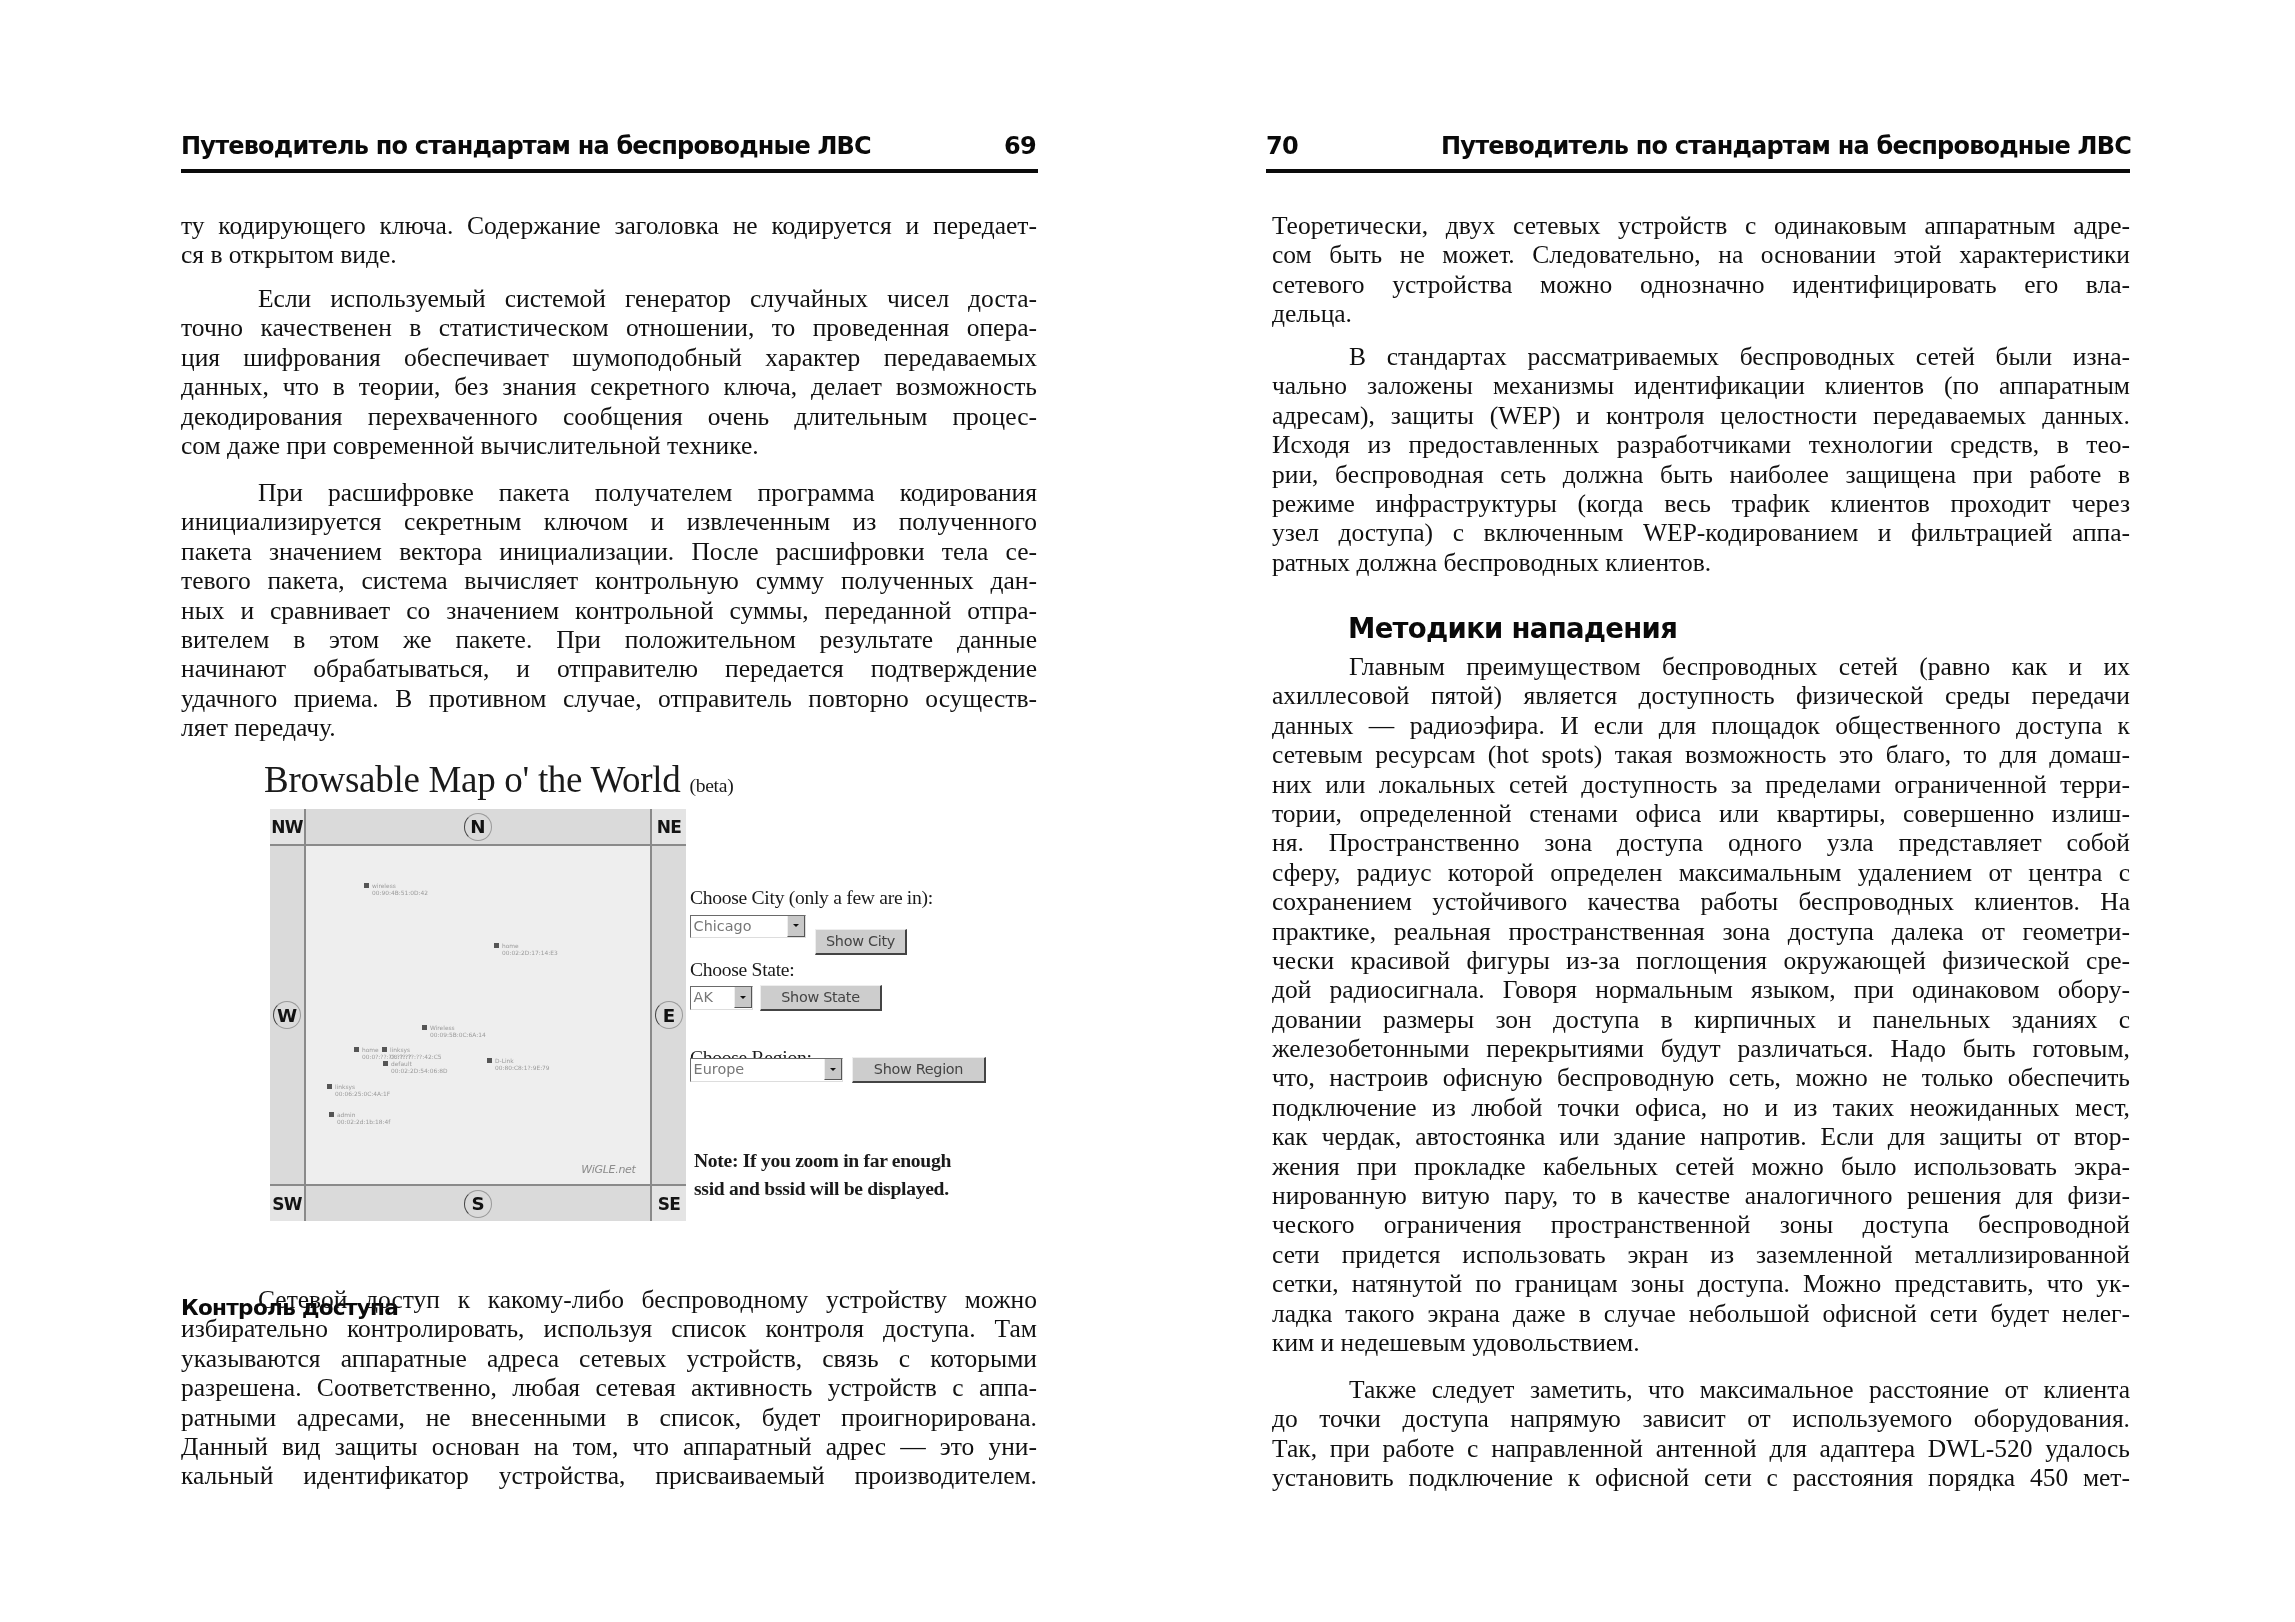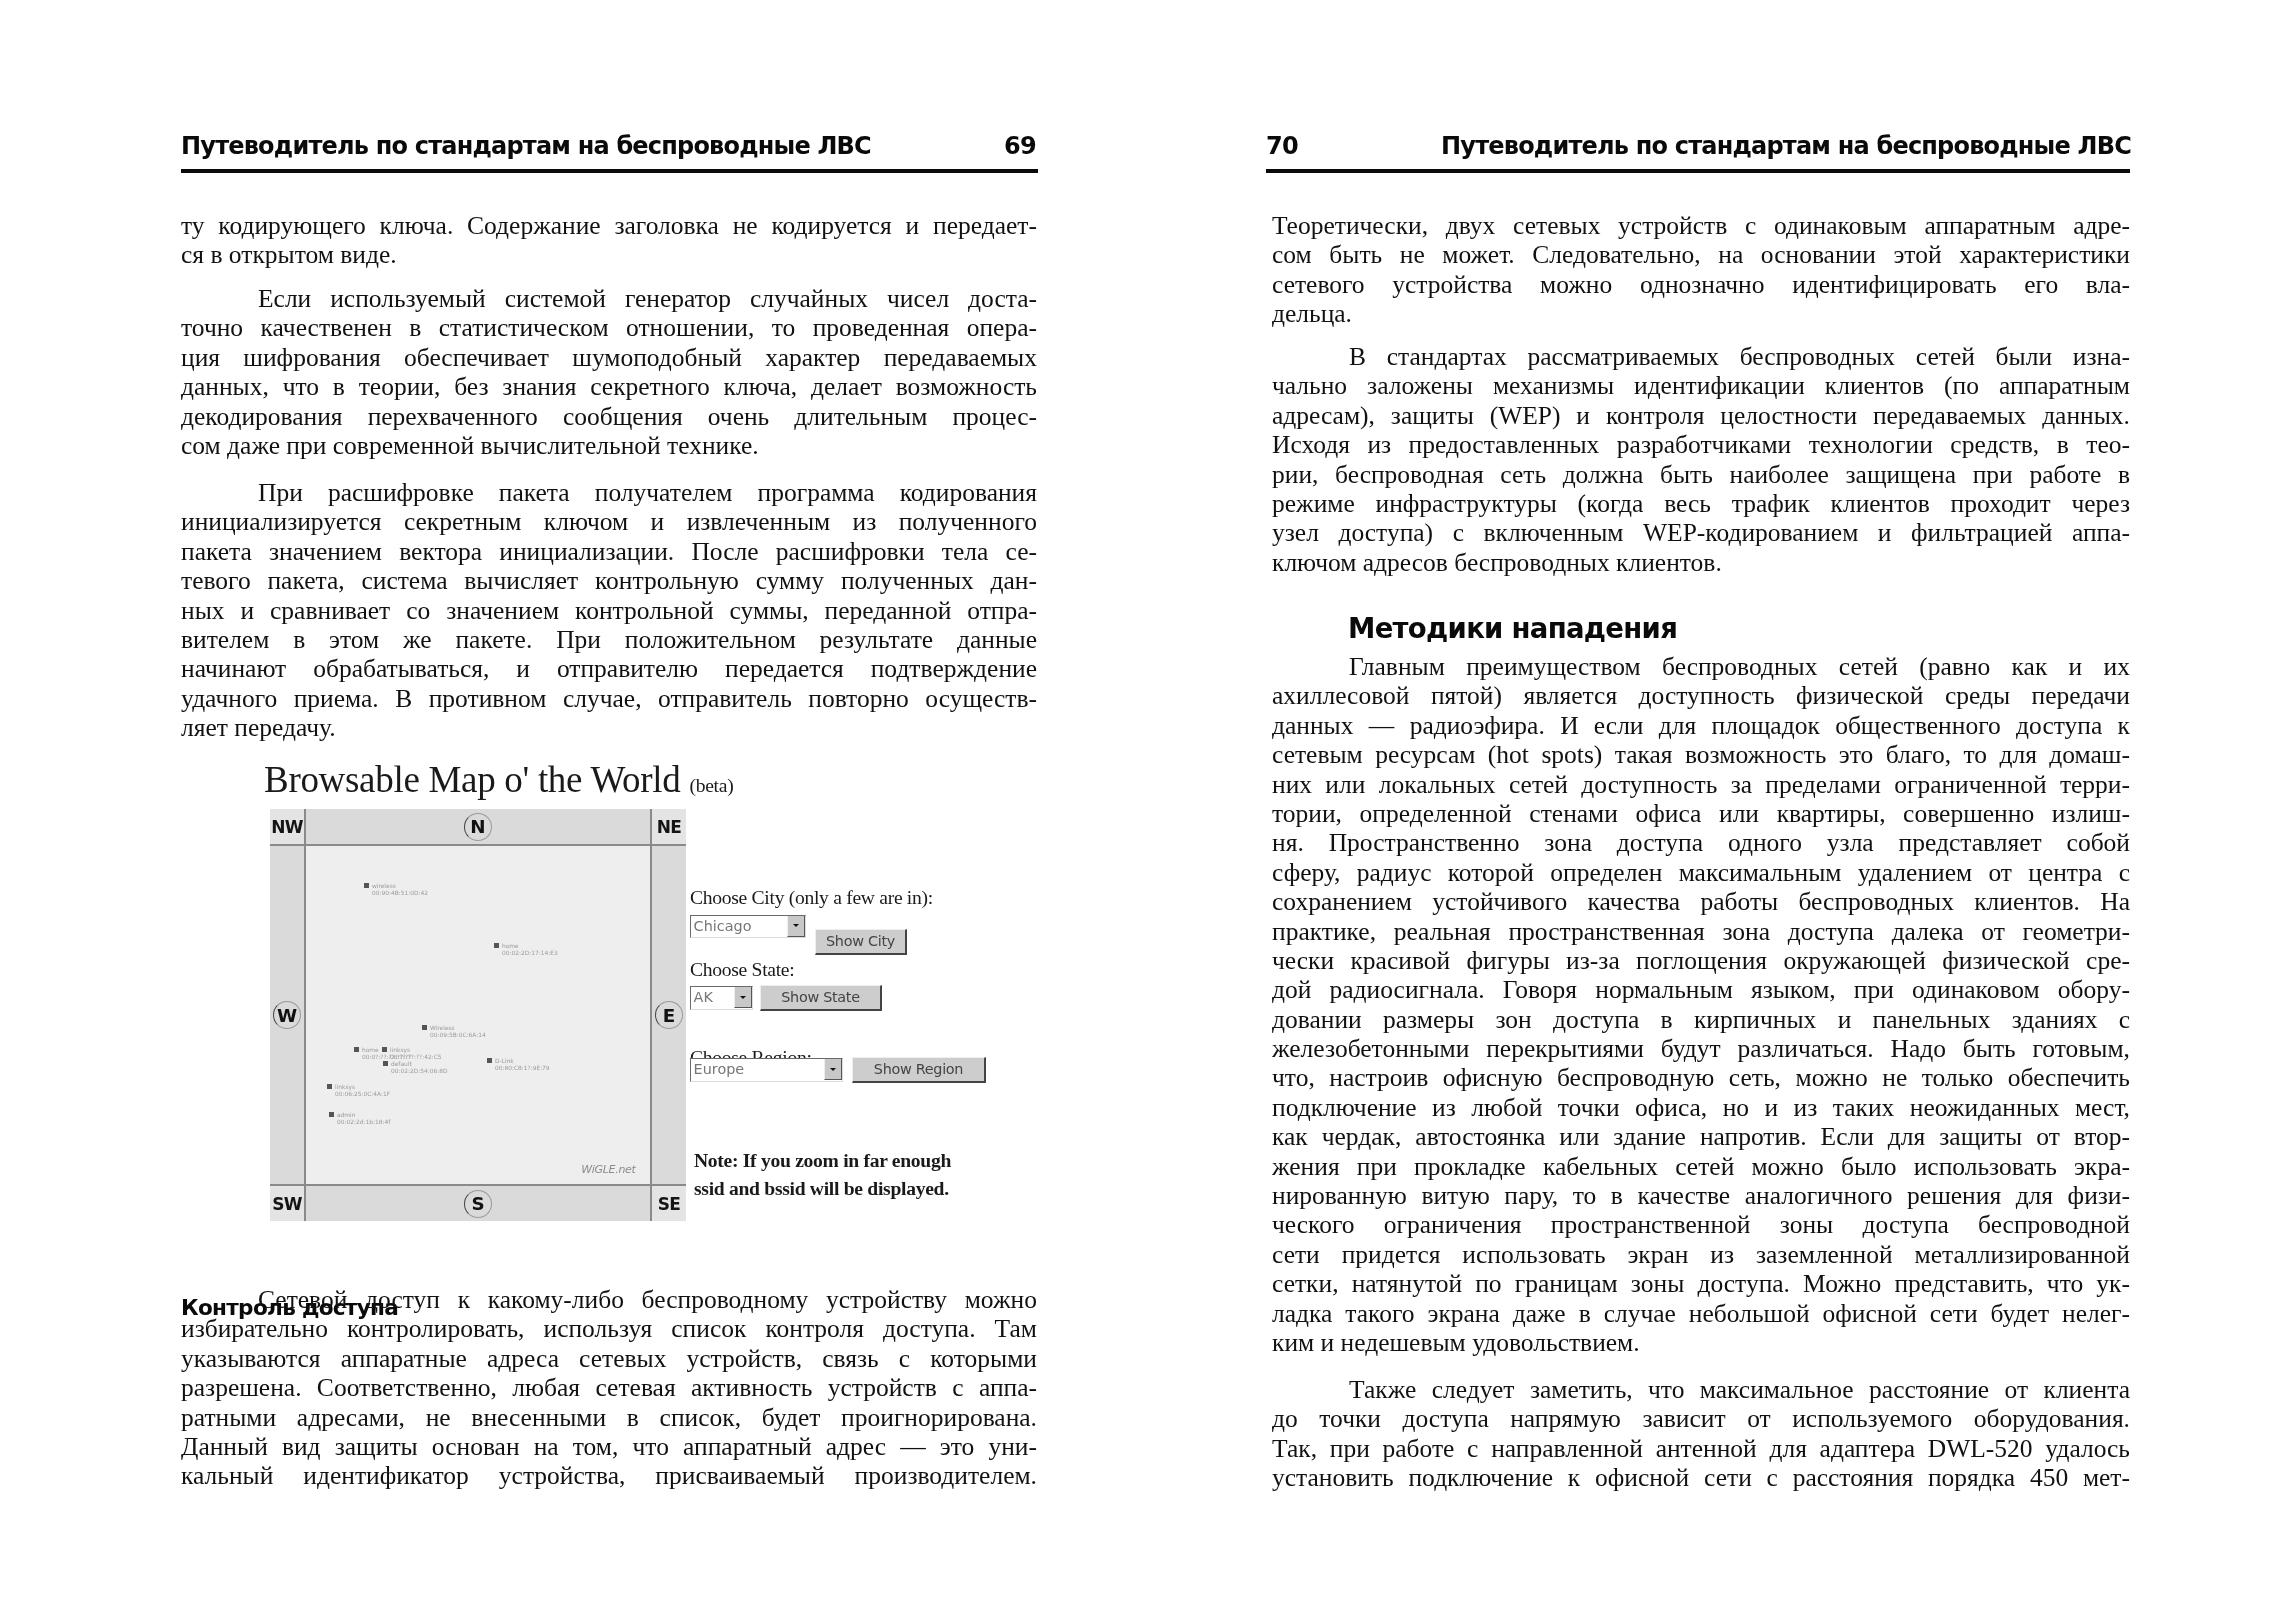--- a/index.html
+++ b/index.html
@@ -222,21 +222,21 @@
   </div>
 
   <div class="col" style="left:124px; top:342px; width:858px;">
     <div class="ln indent">В стандартах рассматриваемых беспроводных сетей были изна-</div>
     <div class="ln">чально заложены механизмы идентификации клиентов (по аппаратным</div>
     <div class="ln">адресам), защиты (WEP) и контроля целостности передаваемых данных.</div>
     <div class="ln">Исходя из предоставленных разработчиками технологии средств, в тео-</div>
     <div class="ln">рии, беспроводная сеть должна быть наиболее защищена при работе в</div>
     <div class="ln">режиме инфраструктуры (когда весь трафик клиентов проходит через</div>
     <div class="ln">узел доступа) с включенным WEP-кодированием и фильтрацией аппа-</div>
-    <div class="ln last">ключом адресов беспроводных клиентов.</div>
+    <div class="ln last">ратных должна беспроводных клиентов.</div>
   </div>
 
   <div class="h-section" style="left:200px; top:611px; font-size:27.5px; line-height:34px;">Методики нападения</div>
 
   <div class="col" style="left:124px; top:652px; width:858px;">
     <div class="ln indent">Главным преимуществом беспроводных сетей (равно как и их</div>
     <div class="ln">ахиллесовой пятой) является доступность физической среды передачи</div>
     <div class="ln">данных — радиоэфира. И если для площадок общественного доступа к</div>
     <div class="ln">сетевым ресурсам (hot spots) такая возможность это благо, то для домаш-</div>
     <div class="ln">них или локальных сетей доступность за пределами ограниченной терри-</div>

